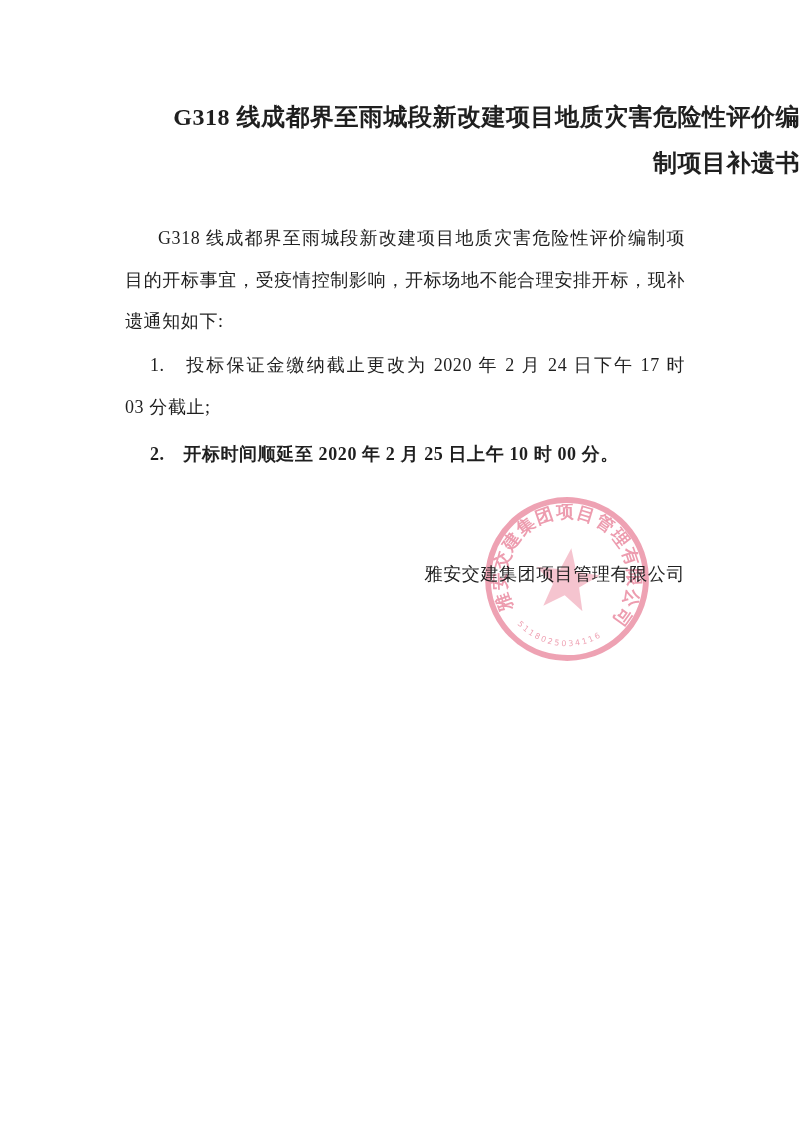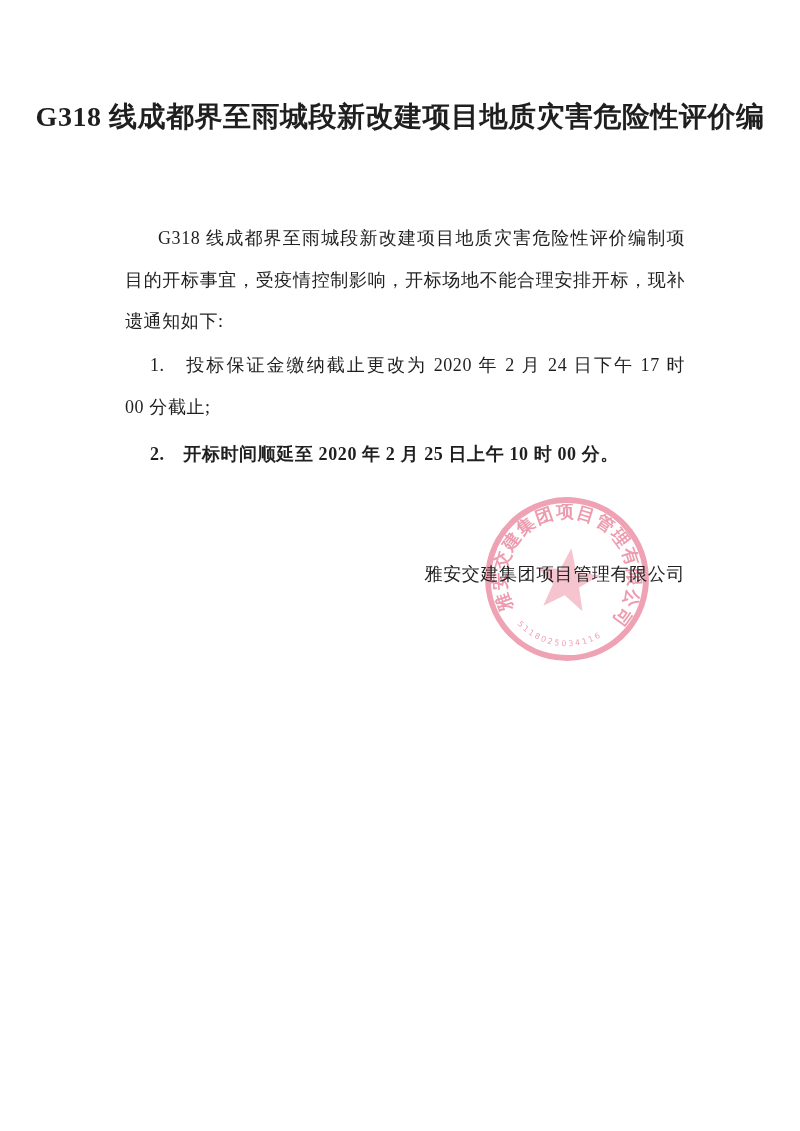--- a/index.html
+++ b/index.html
@@ -11,22 +11,22 @@
     background: #ffffff;
     font-family: "Liberation Serif", "DejaVu Serif", serif;
     color: #1f1f1f;
     overflow: hidden;
   }
   .doc-title {
     position: absolute;
     top: 94px;
     left: 0;
     right: 0;
-    text-align: center;
-    font-size: 28px;
+    text-align: right;
+    font-size: 24px;
     font-weight: bold;
     line-height: 46px;
     letter-spacing: 0.5px;
   }
   .line {
     position: absolute;
     left: 125px;
     width: 560px;
     font-size: 18px;
     line-height: 26px;
@@ -93,27 +93,28 @@
         <textPath href="#sealArcTop" startOffset="50%" text-anchor="middle">雅安交建集团项目管理有限公司</textPath>
       </text>
       <text class="seal-serial" fill="#e87f97">
         <textPath href="#sealArcBottom" startOffset="50%" text-anchor="middle">5118025034116</textPath>
       </text>
     </svg>
   </div>
 
   <div class="doc-title">
     <div>G318 线成都界至雨城段新改建项目地质灾害危险性评价编</div>
+    <div>制项目补遗书</div>
   </div>
 
 
   <div class="line para-line-1 justify indent-para">G318 线成都界至雨城段新改建项目地质灾害危险性评价编制项</div>
   <div class="line para-line-3">遗通知如下:</div>
   <div class="line para-line-2 justify">目的开标事宜，受疫情控制影响，开标场地不能合理安排开标，现补</div>
 
   <div class="line item1-line-1 justify indent-item">1.　投标保证金缴纳截止更改为 2020 年 2 月 24 日下午 17 时</div>
-  <div class="line item1-line-2">00 分截止;</div>
+  <div class="line item1-line-2">03 分截止;</div>
 
   <div class="line item2-line indent-item">2.　开标时间顺延至 2020 年 2 月 25 日上午 10 时 00 分。</div>
 
   <div class="line sig-company">雅安交建集团项目管理有限公司</div>
 
 </div>
 
 </body></html>

